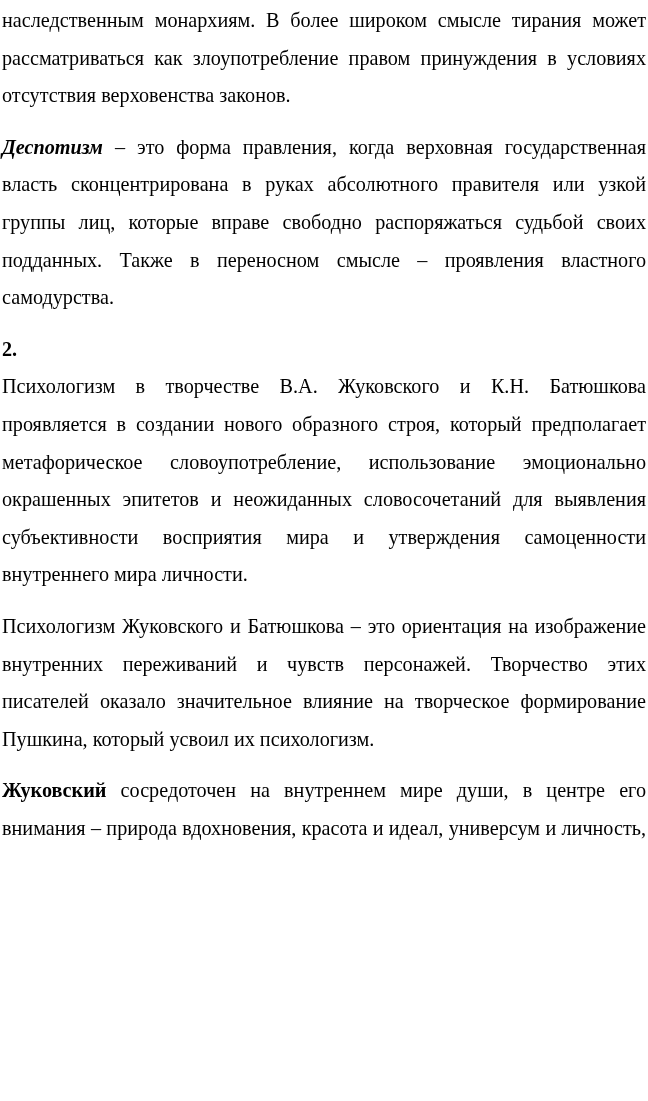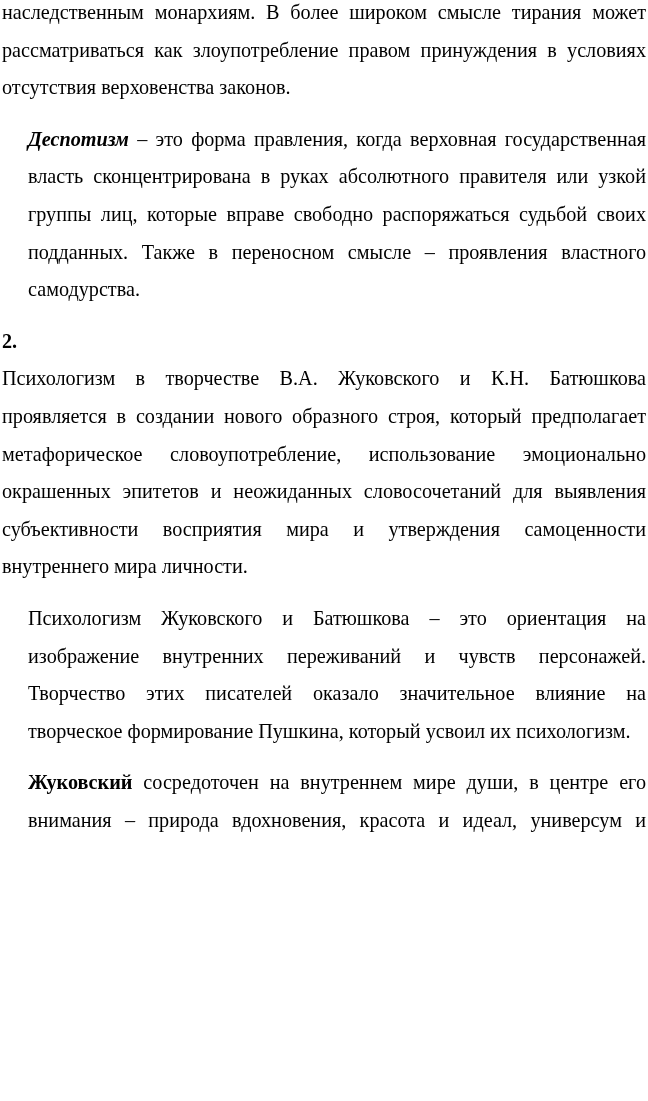--- a/index.html
+++ b/index.html
@@ -12,21 +12,21 @@
     height: 1101px;
     overflow: hidden;
     position: relative;
     font-family: "Liberation Serif", "DejaVu Serif", serif;
     color: #000000;
   }
 
   #page {
     position: absolute;
     left: 0;
-    top: 0;
+    top: 8px;
     width: 648px;
     height: 842px;
     overflow: hidden;
   }
 
   .doc-body {
     position: absolute;
     left: 2px;
     top: -6px;
     width: 644px;
@@ -38,21 +38,21 @@
     font-size: 20.2px;
     line-height: 37.6px;
     text-align: justify;
     text-justify: inter-word;
     letter-spacing: 0px;
     word-spacing: 0px;
     -webkit-hyphens: none;
     hyphens: none;
   }
 
-  p.para + p.para { margin-top: 14px; margin-left: 26px; }
+  p.para + p.para { margin-top: 14px; }
 
   .lead-bold-italic {
     font-weight: bold;
     font-style: italic;
   }
   .lead-bold {
     font-weight: bold;
     font-style: normal;
   }
 

